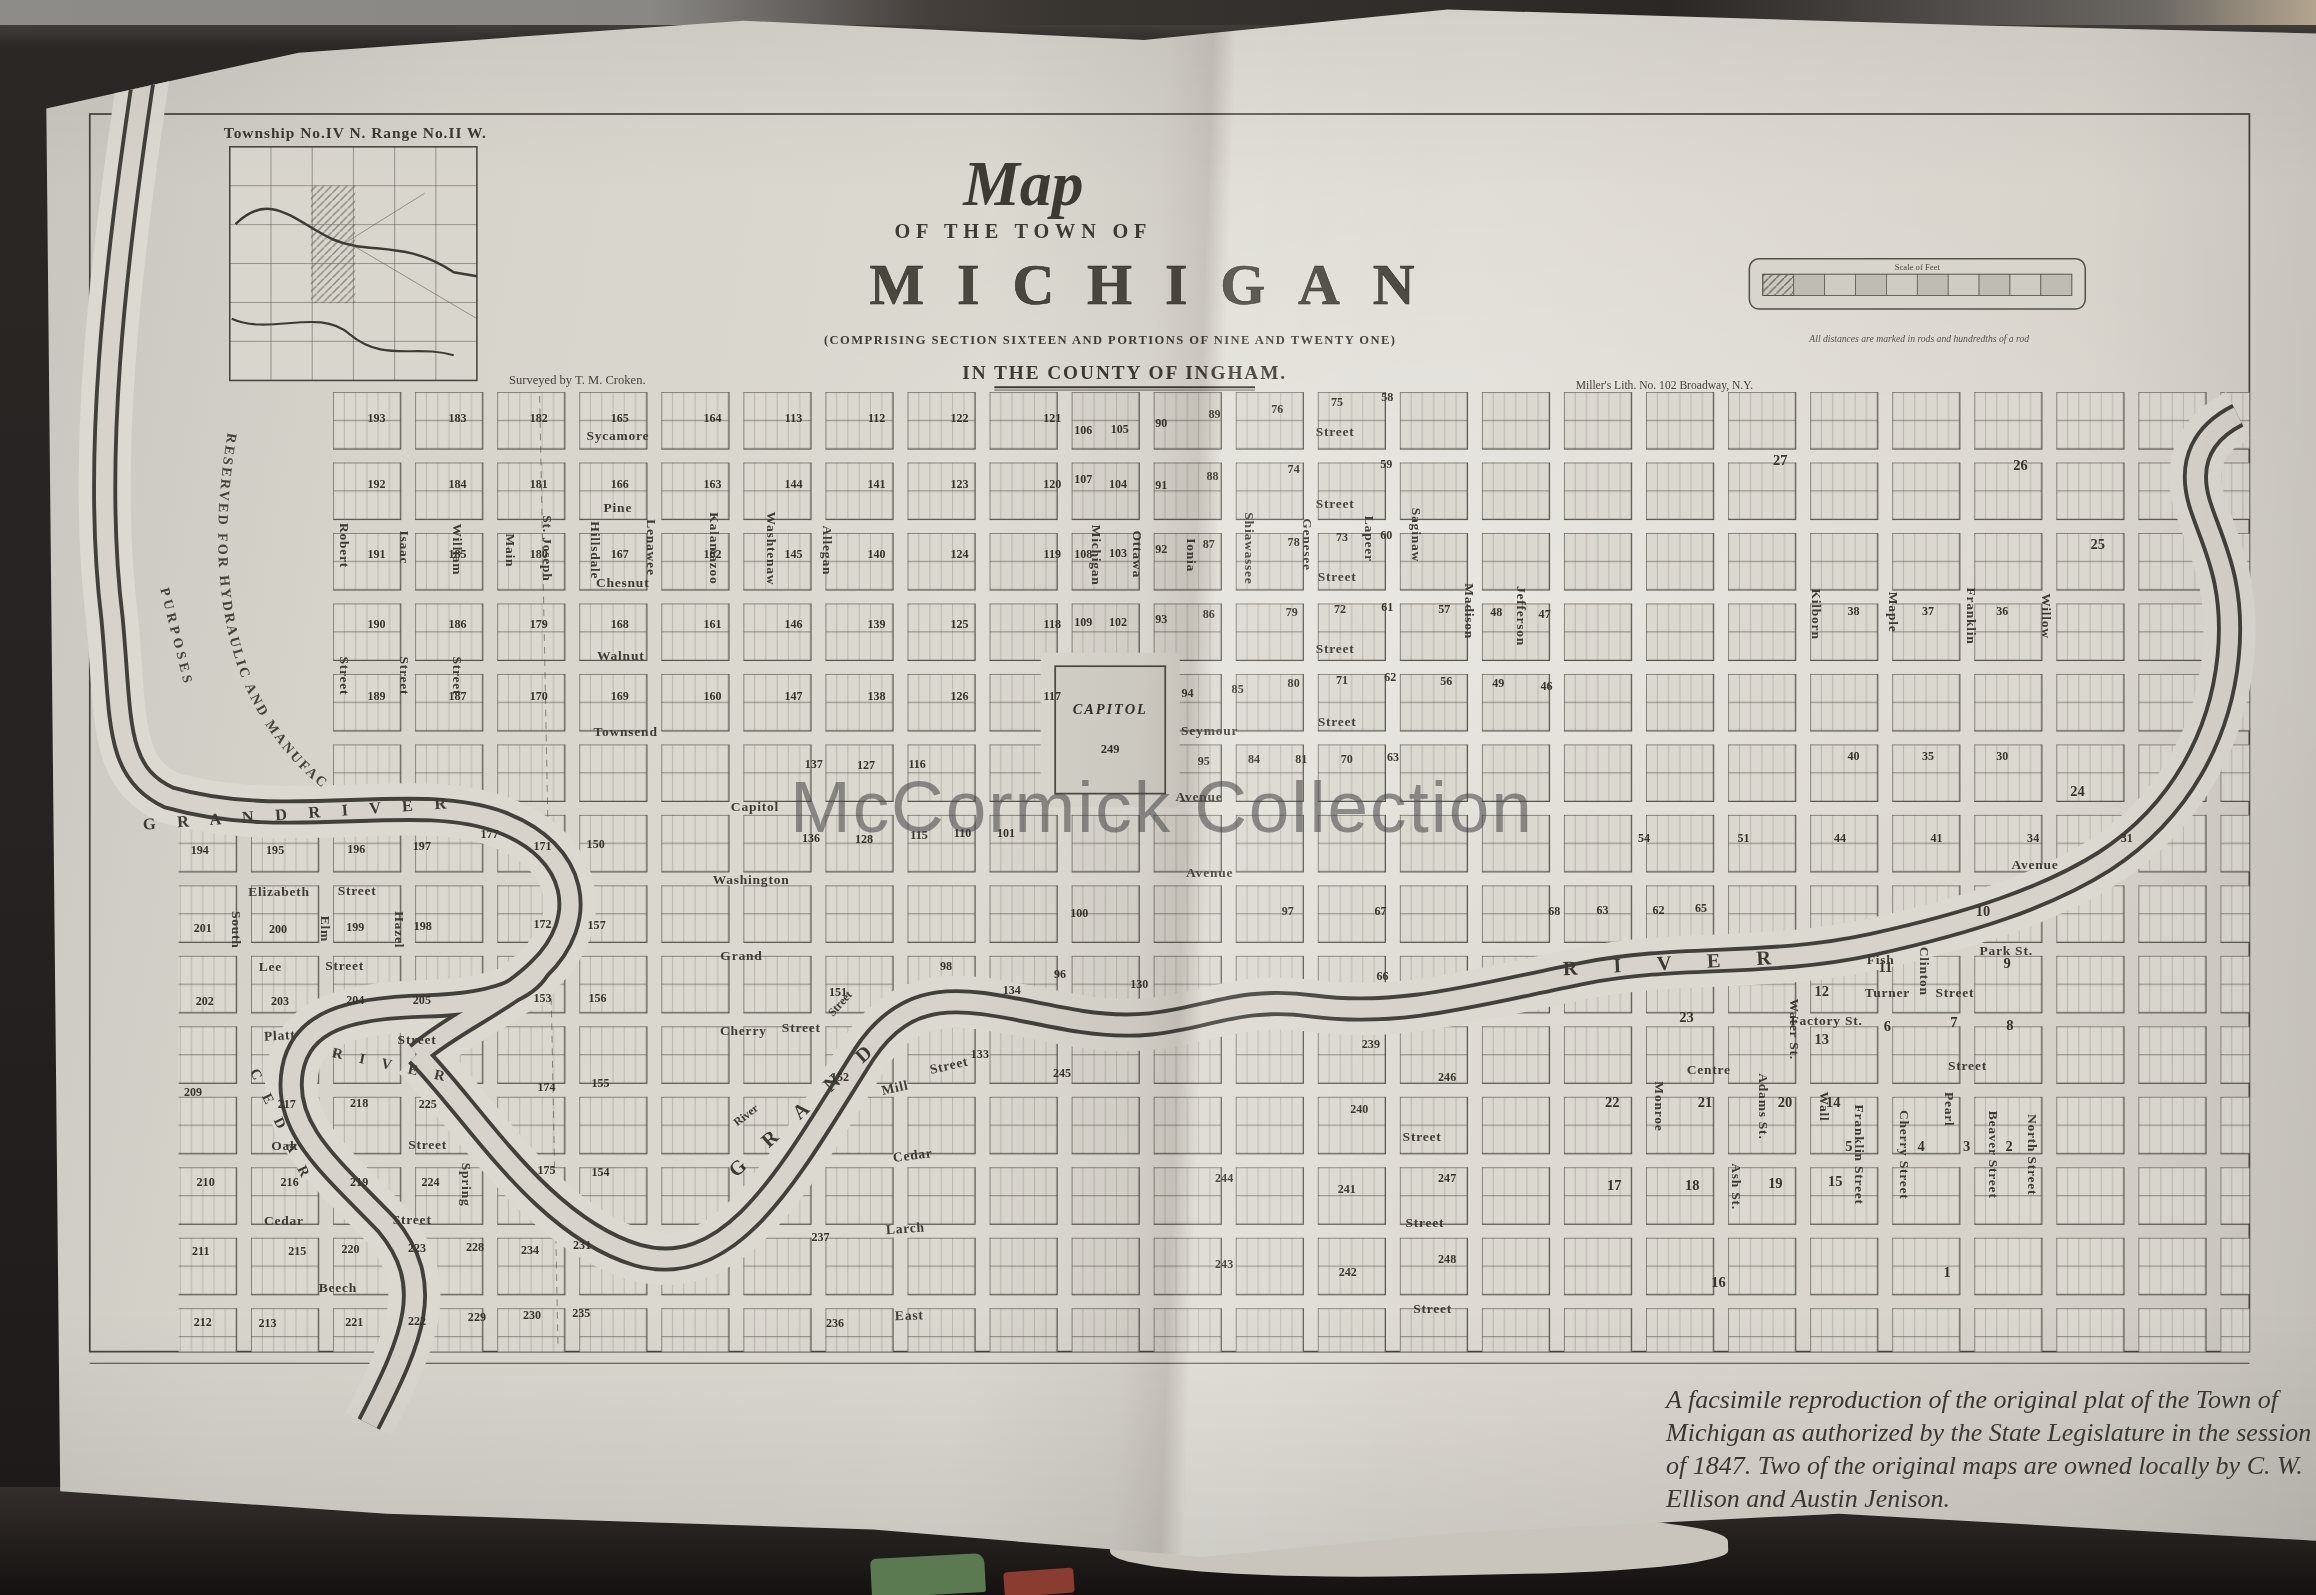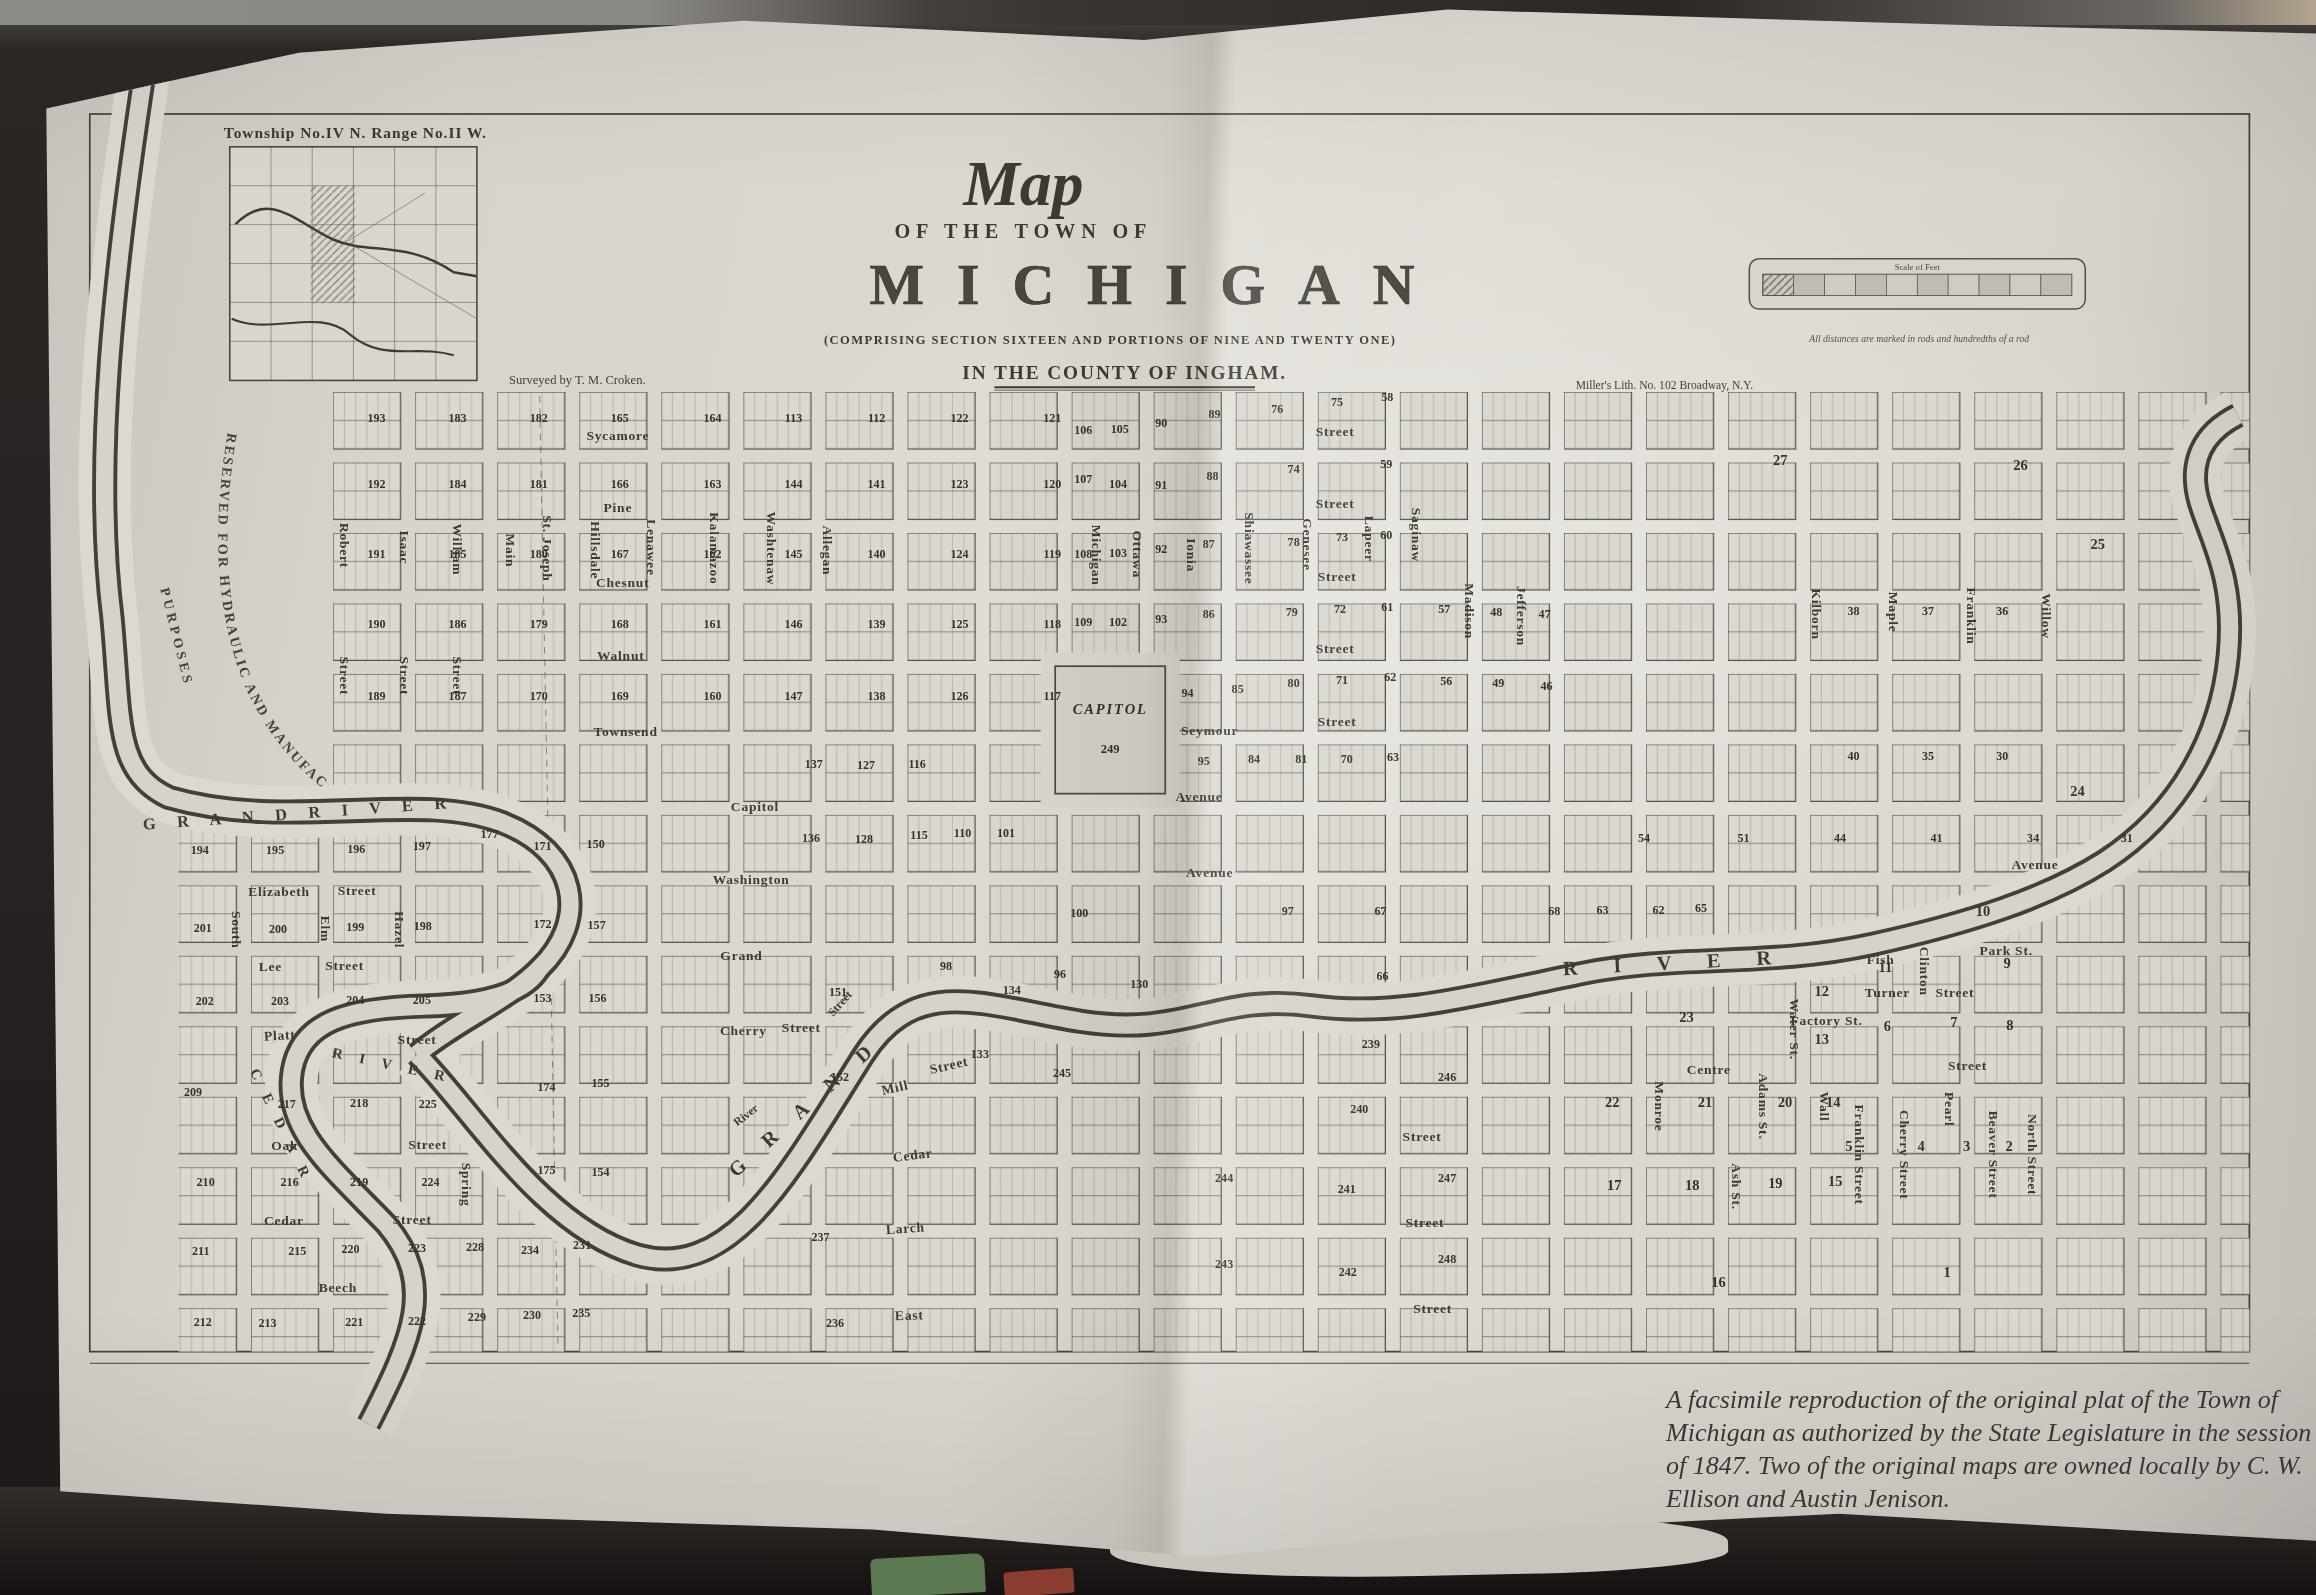--- a/index.html
+++ b/index.html
@@ -437,20 +437,21 @@
           <text x="1780" y="1333" text-anchor="middle" font-size="15" font-weight="bold">16</text>
           <text x="1915" y="1192" text-anchor="middle" font-size="15" font-weight="bold">5</text>
           <text x="1990" y="1192" text-anchor="middle" font-size="15" font-weight="bold">4</text>
           <text x="2037" y="1192" text-anchor="middle" font-size="15" font-weight="bold">3</text>
           <text x="2081" y="1192" text-anchor="middle" font-size="15" font-weight="bold">2</text>
           <text x="2017" y="1323" text-anchor="middle" font-size="15" font-weight="bold">1</text>
         </g>
       </svg>
     <div class="fold"></div>
     <div class="shade"></div>
+    <div class="watermark">McCormick Collection</div>
     <div class="caption">
       <div>A facsimile reproduction of the original plat of the Town of</div>
       <div>Michigan as authorized by the State Legislature in the session</div>
       <div>of 1847.  Two of the original maps are owned locally by C. W.</div>
       <div>Ellison and Austin Jenison.</div>
     </div>
   </div>
 </div>
 
 

